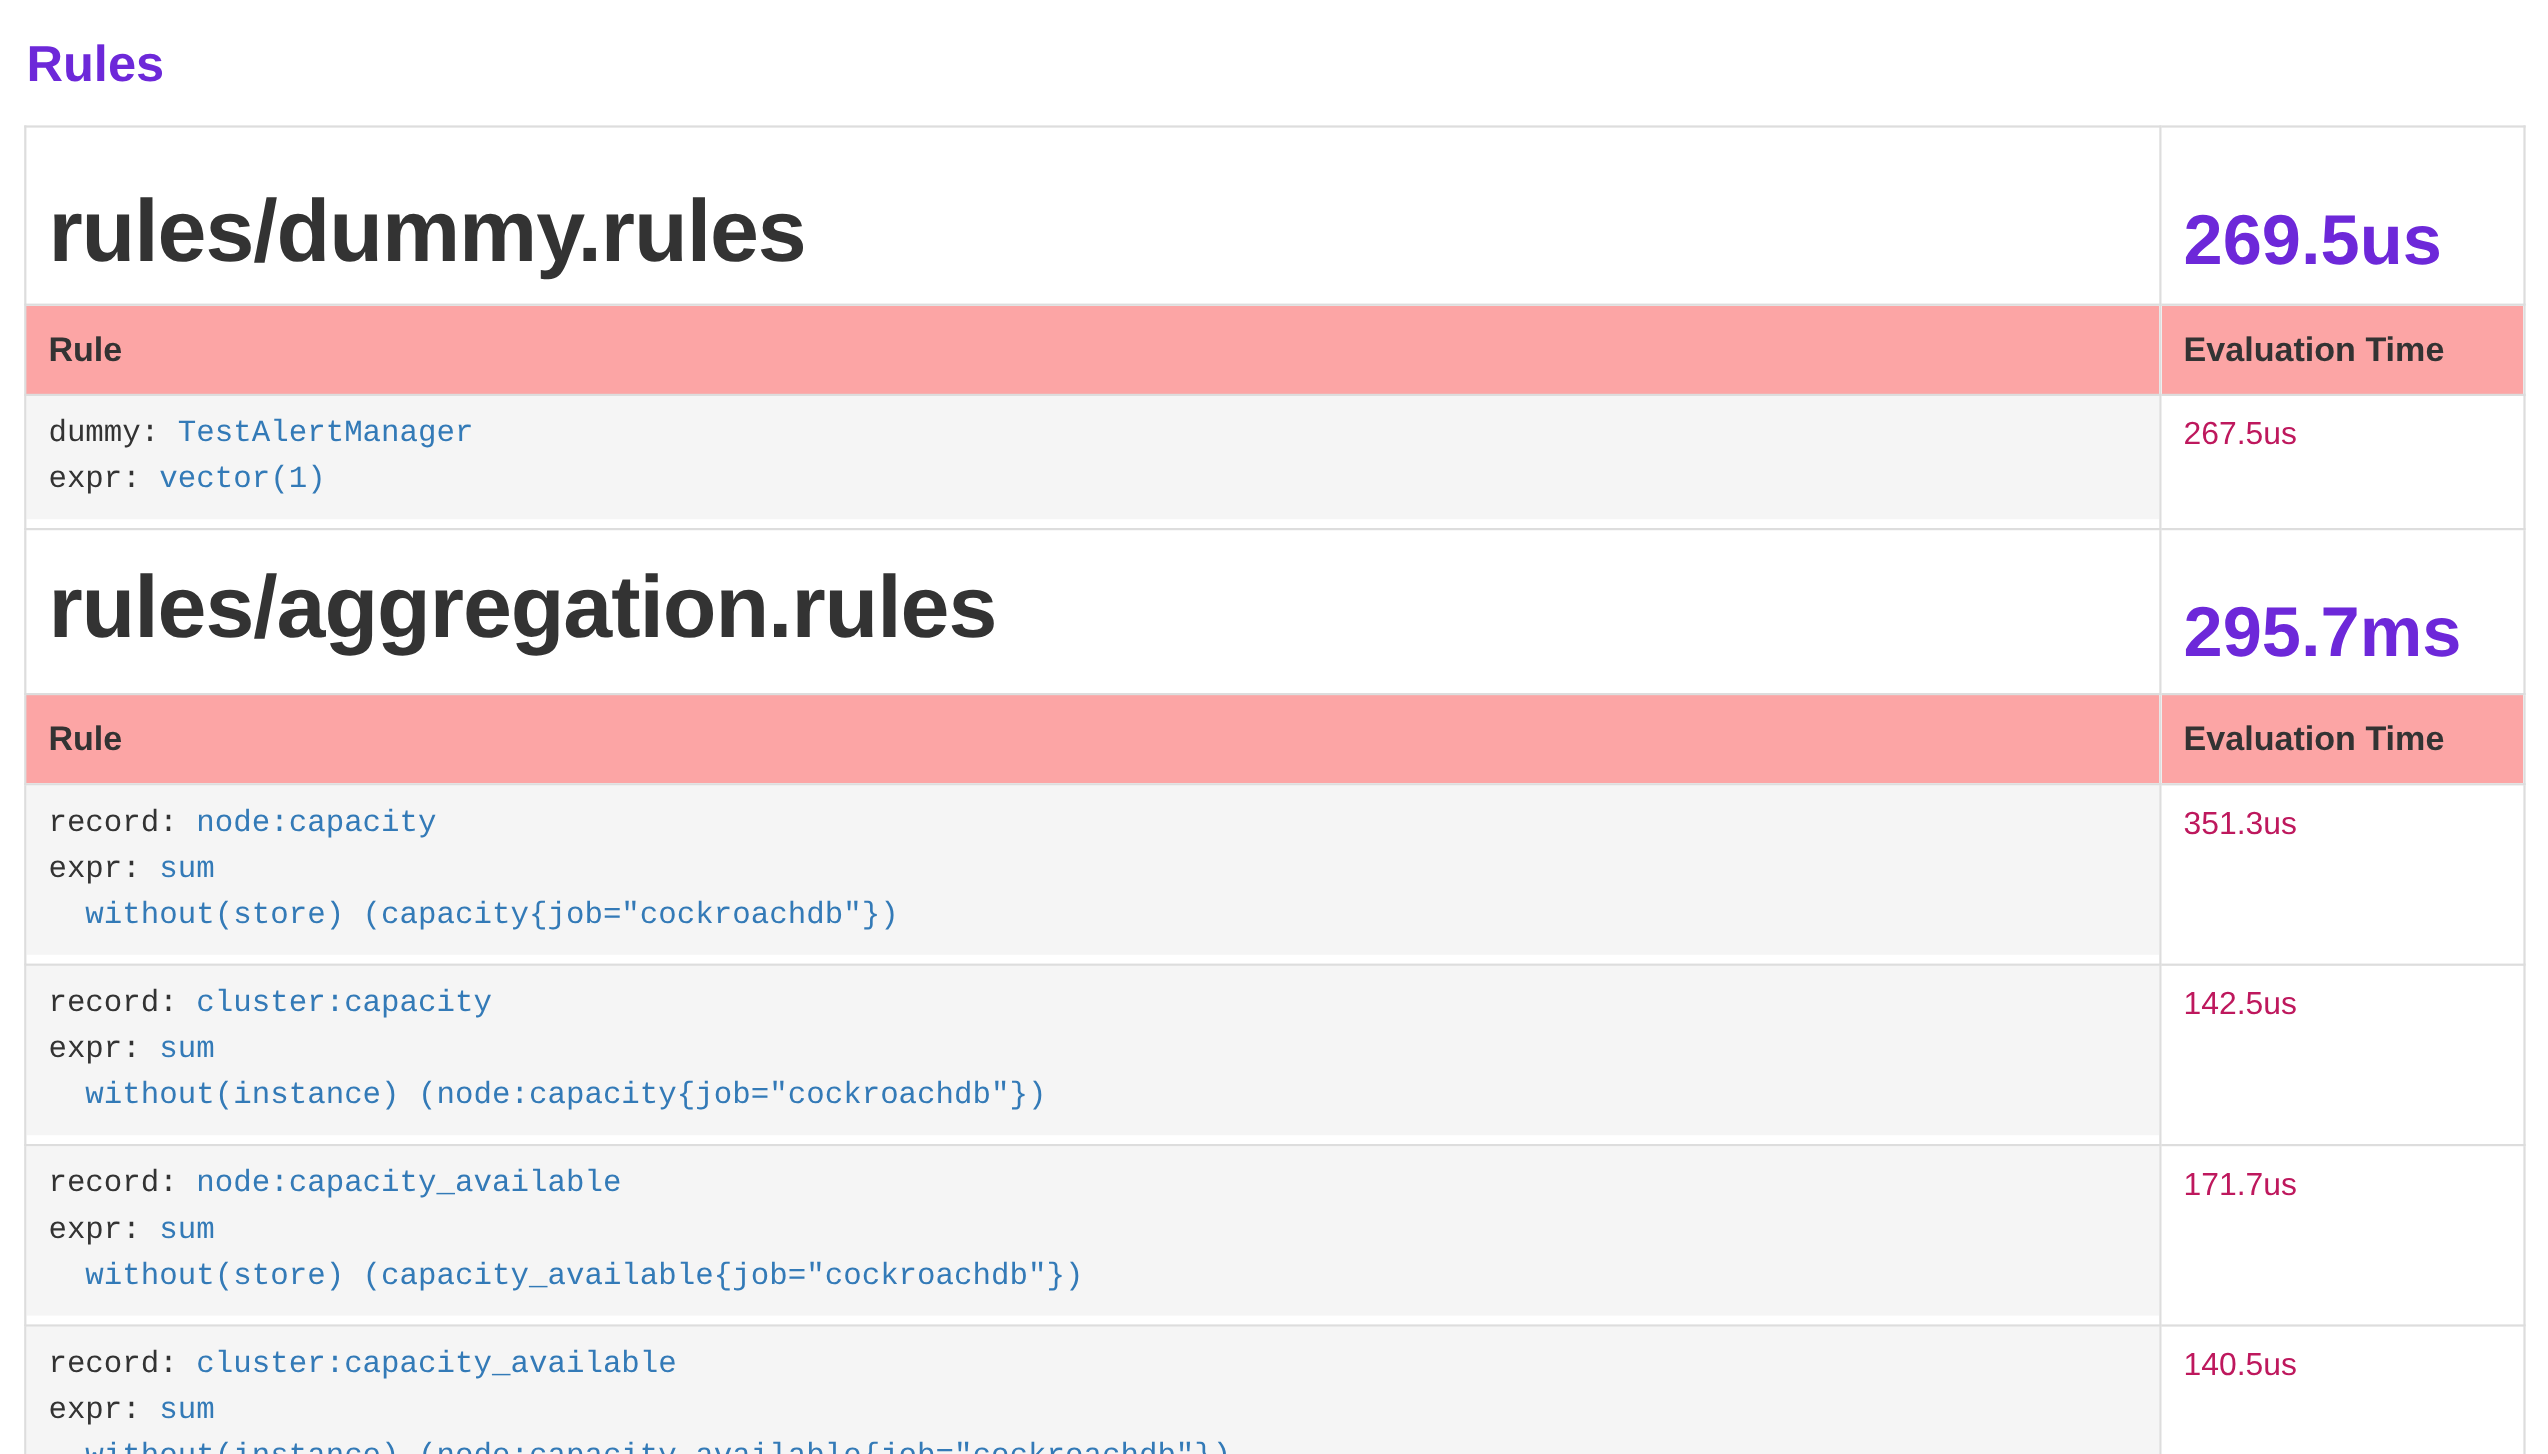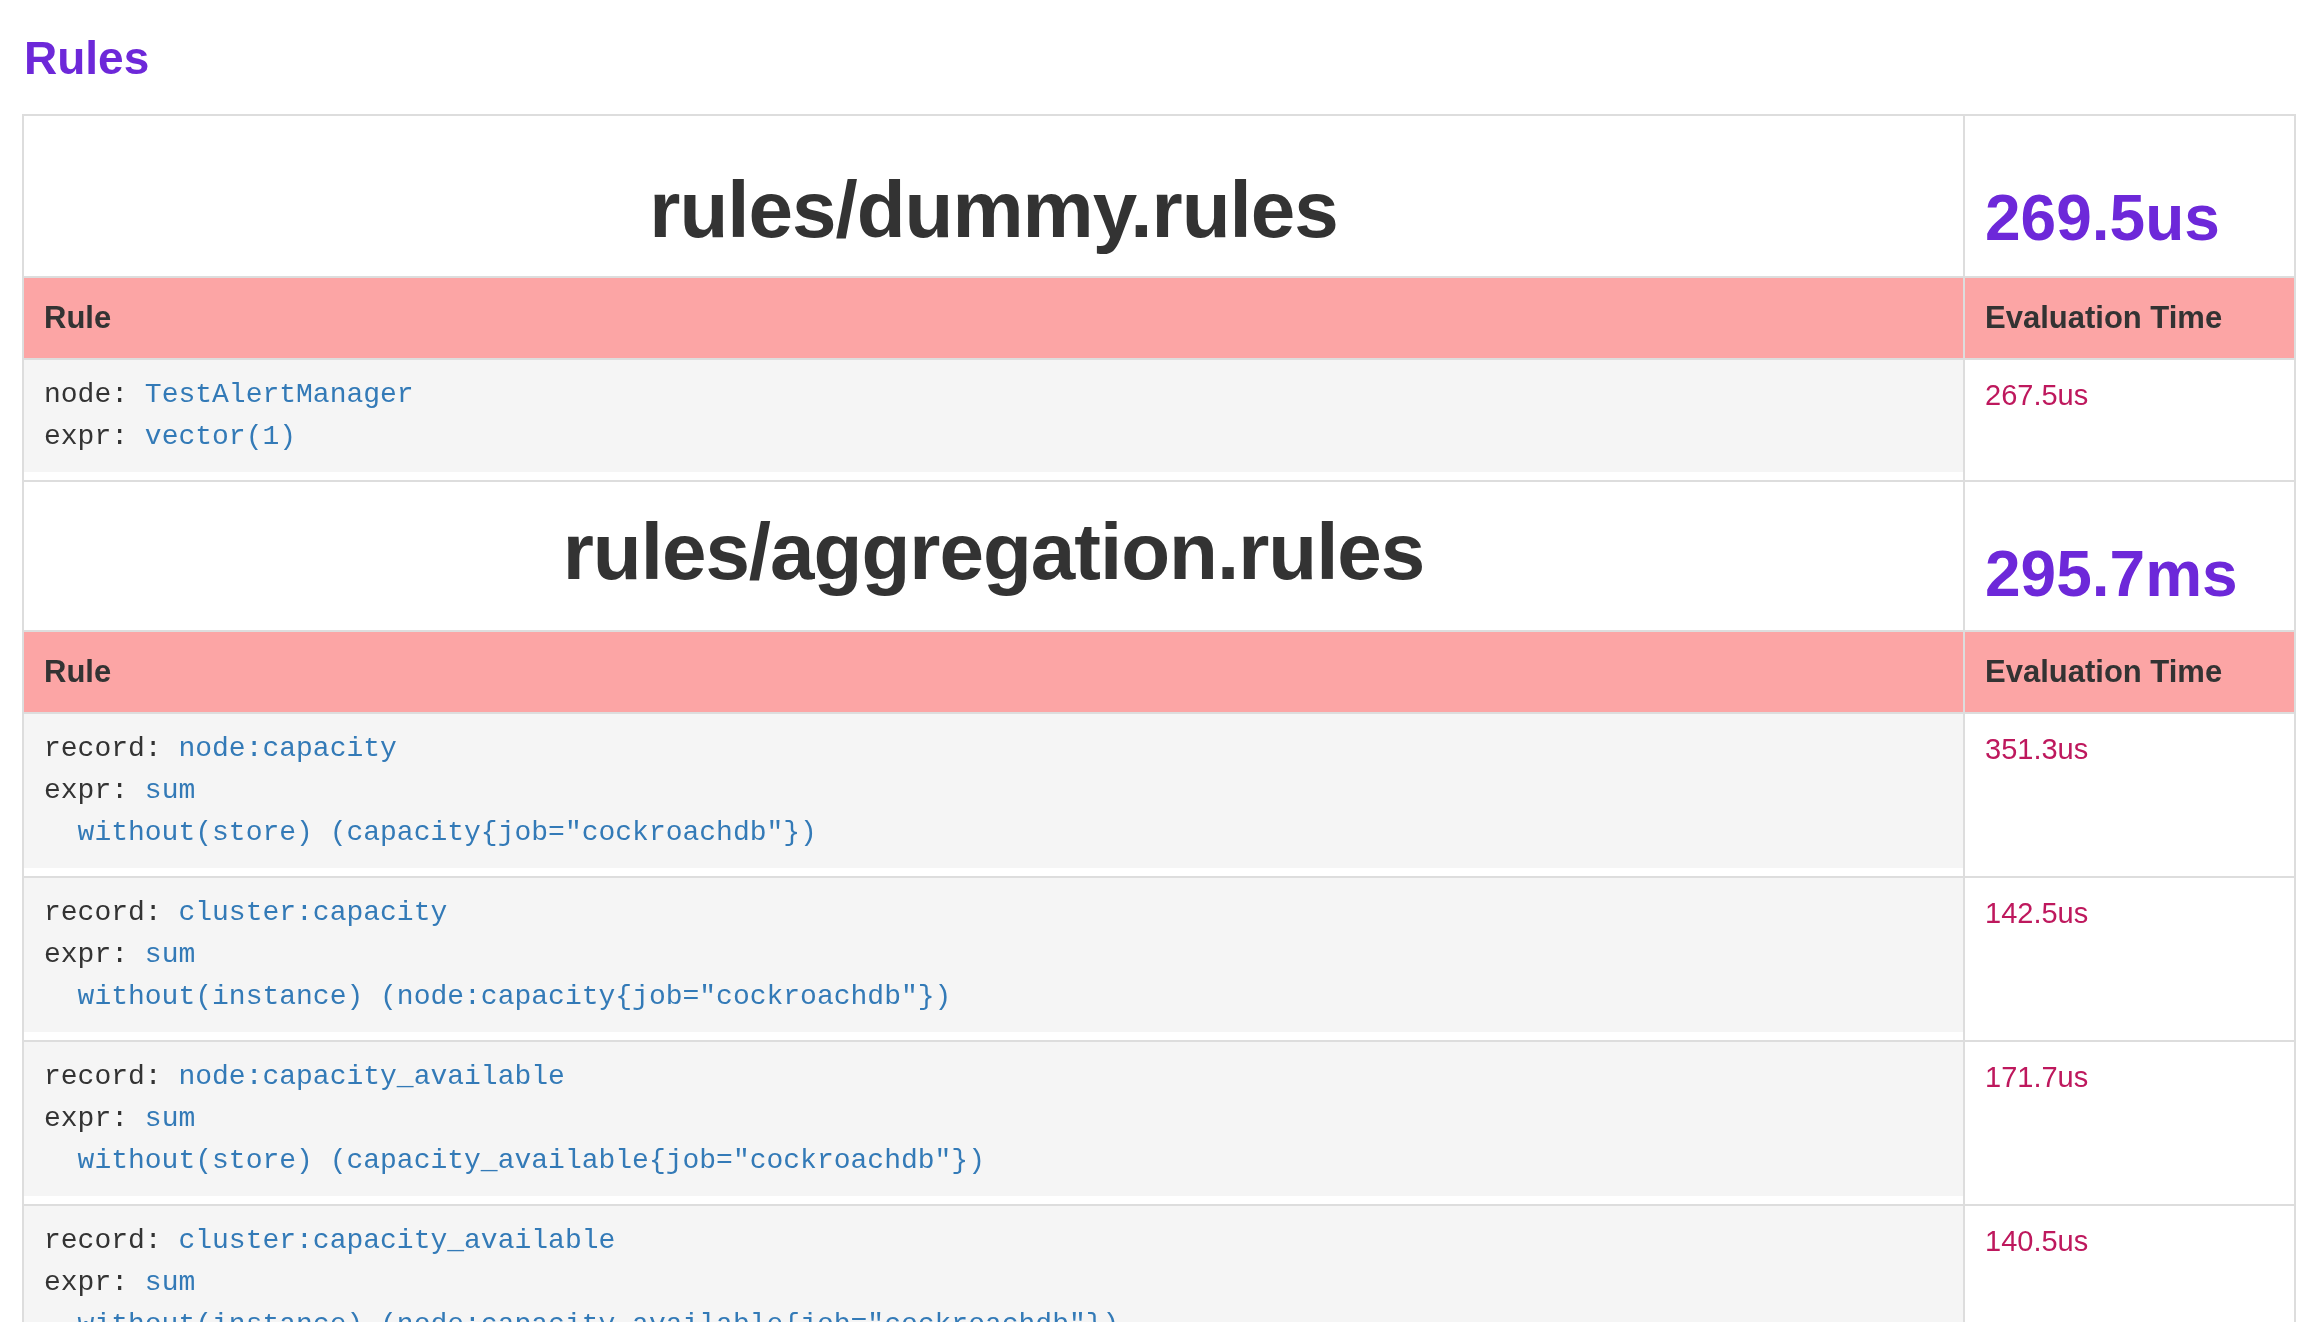--- a/index.html
+++ b/index.html
@@ -28,21 +28,21 @@
     width: 2272px;
     table-layout: fixed;
     border-collapse: collapse;
   }
   table.rules-table td {
     border: 2px solid #ddd;
     vertical-align: top;
     overflow: hidden;
   }
   
-  tr.group-row td.group-name-cell   { padding: 22px 20px 22px; text-align: center; }
+  tr.group-row td.group-name-cell   { padding: 22px 20px 22px; }
   tr.group-row td.group-time-cell   { padding: 52px 20px 16px; }
   tr.group-row.first td.group-name-cell { padding: 46px 20px 18px; }
   tr.group-row.first td.group-time-cell { padding: 62px 20px 16px; }
   .group-name {
     font-size: 80px;
     line-height: 96px;
     font-weight: bold;
     letter-spacing: -1px;
     color: #333;
     white-space: nowrap;
@@ -109,21 +109,21 @@
       <span class="group-time">269.5us</span>
     </td>
   </tr>
   <tr class="col-header-row">
     <td>Rule</td>
     <td>Evaluation Time</td>
   </tr>
 
   <tr class="rule-row">
     <td class="rule-cell">
-      <pre class="rule-code"><span>node: </span><a href="#">TestAlertManager</a><span>
+      <pre class="rule-code"><span>dummy: </span><a href="#">TestAlertManager</a><span>
 expr: </span><a href="#">vector(1)</a></pre>
     </td>
     <td class="eval-cell">267.5us</td>
   </tr>
 
   <tr class="group-row">
     <td class="group-name-cell">
       <span class="group-name">rules/aggregation.rules</span>
     </td>
     <td class="group-time-cell">

